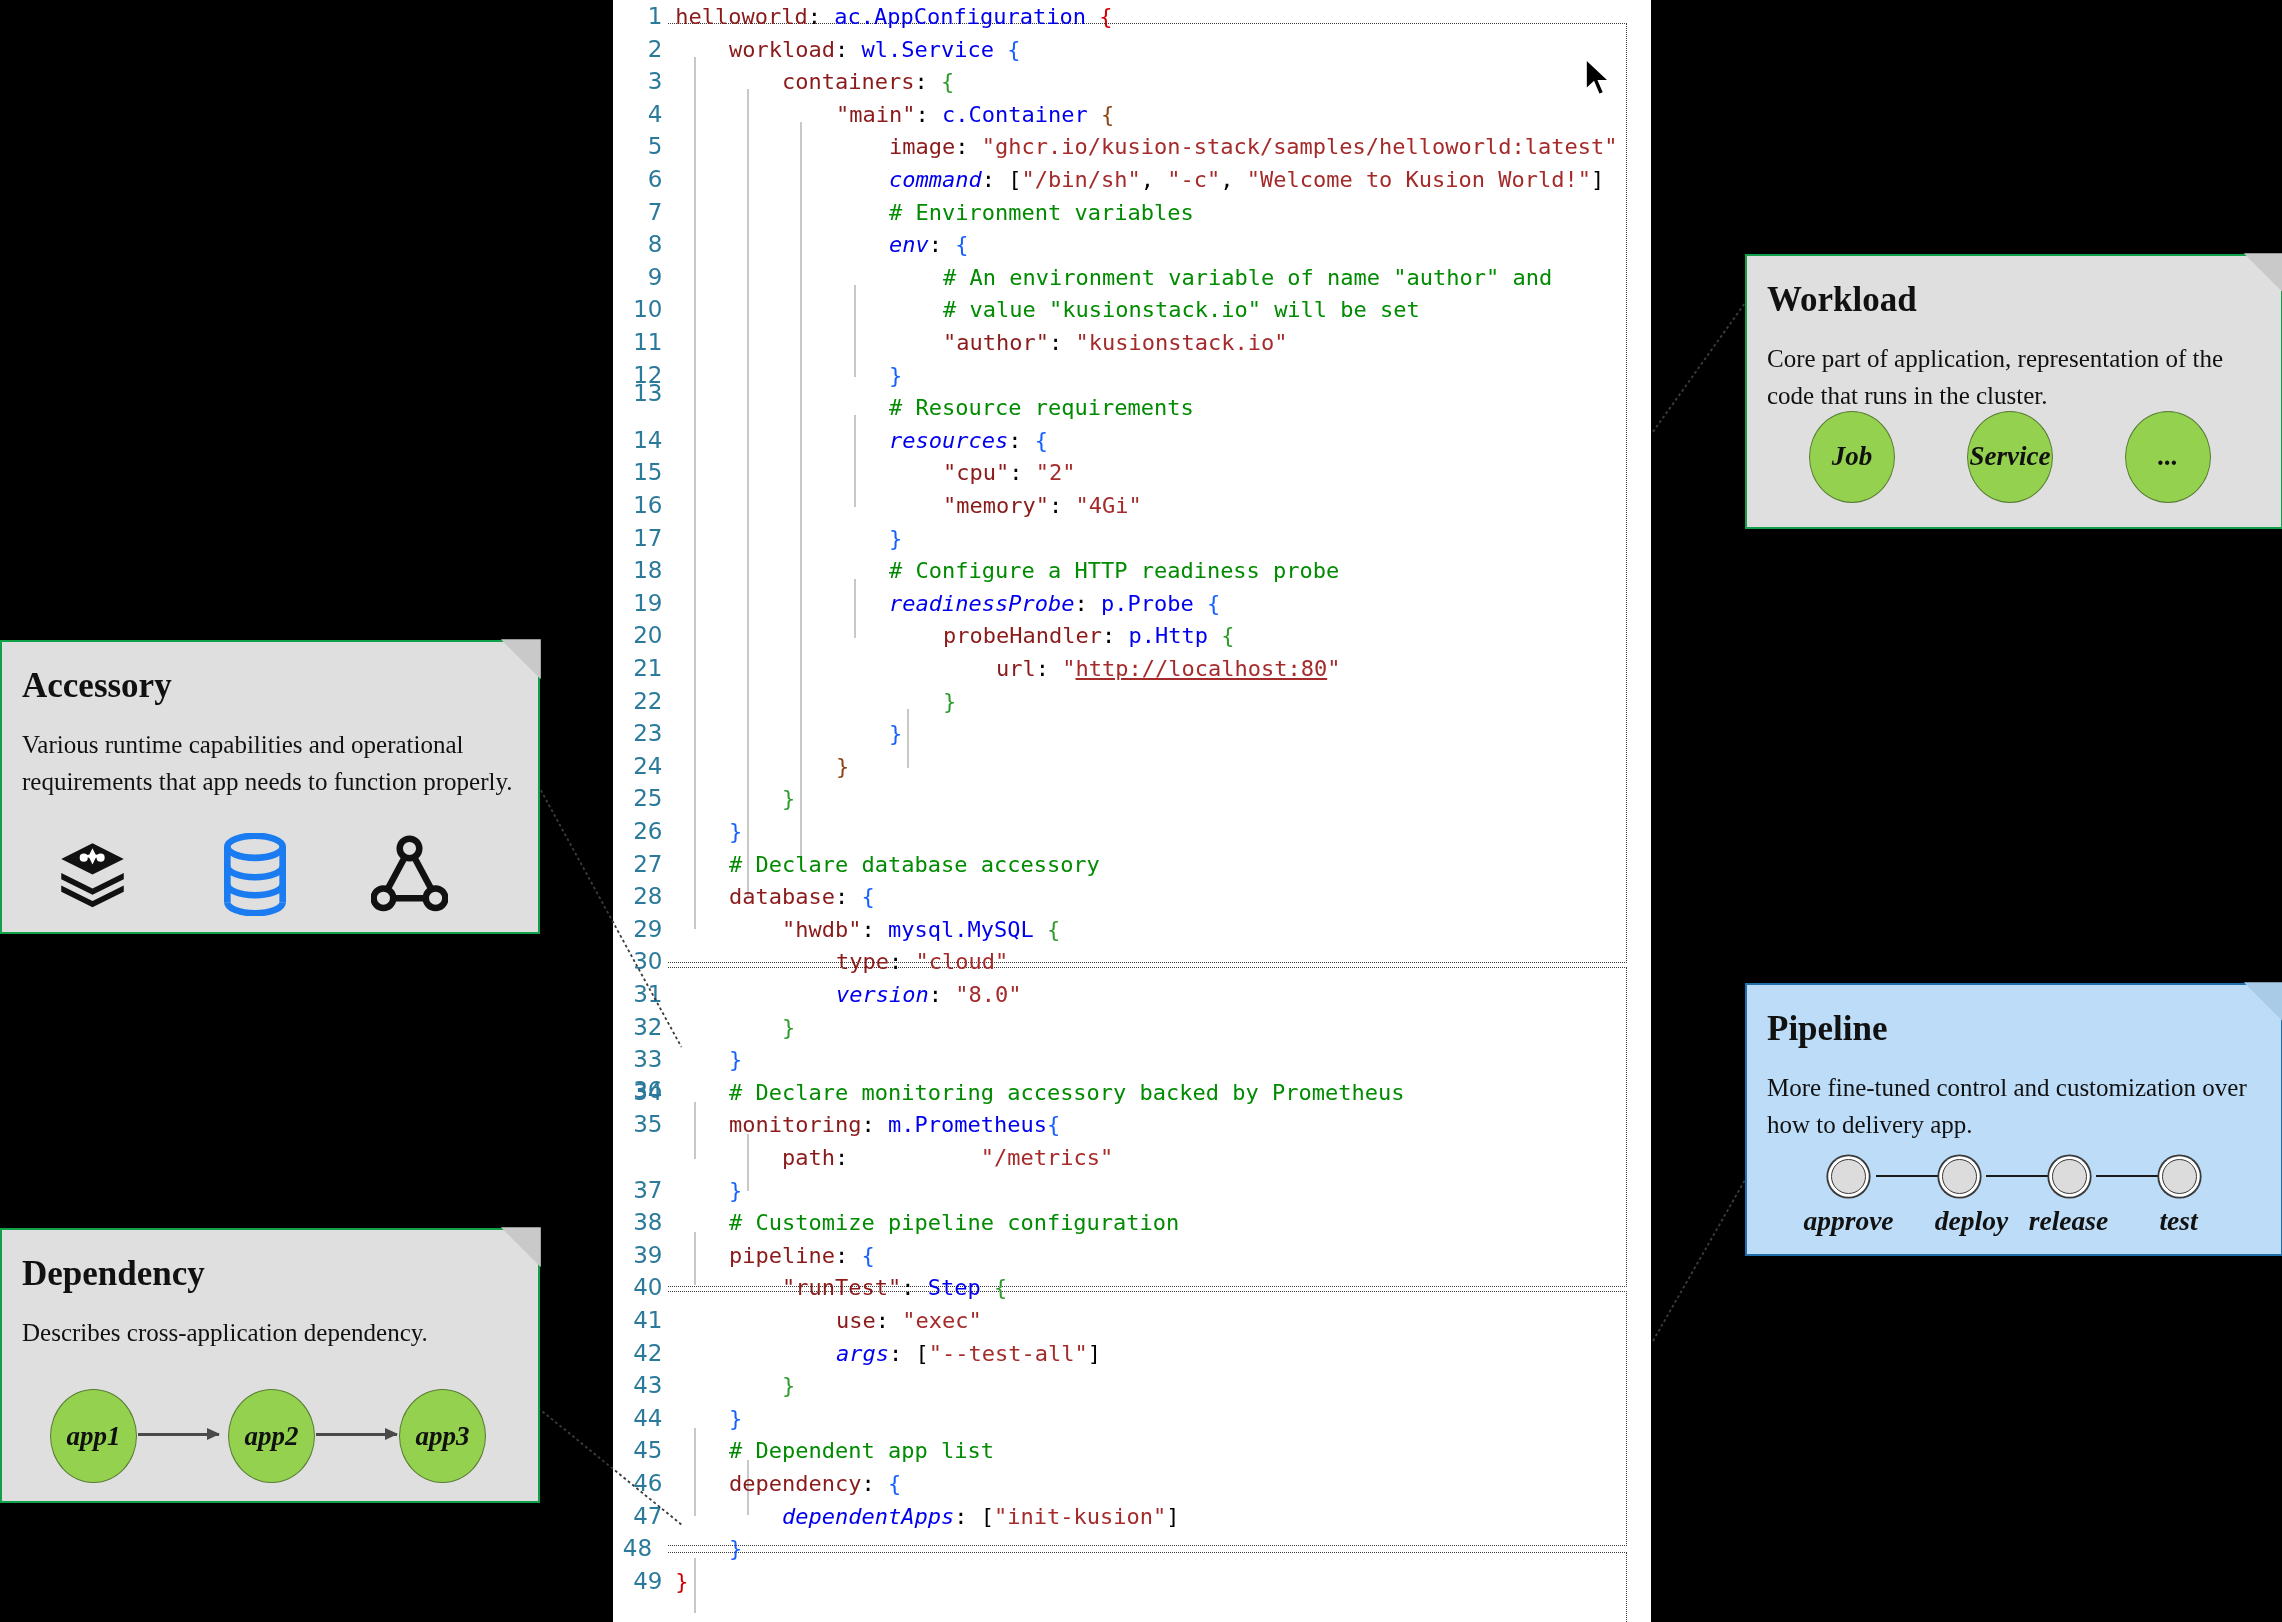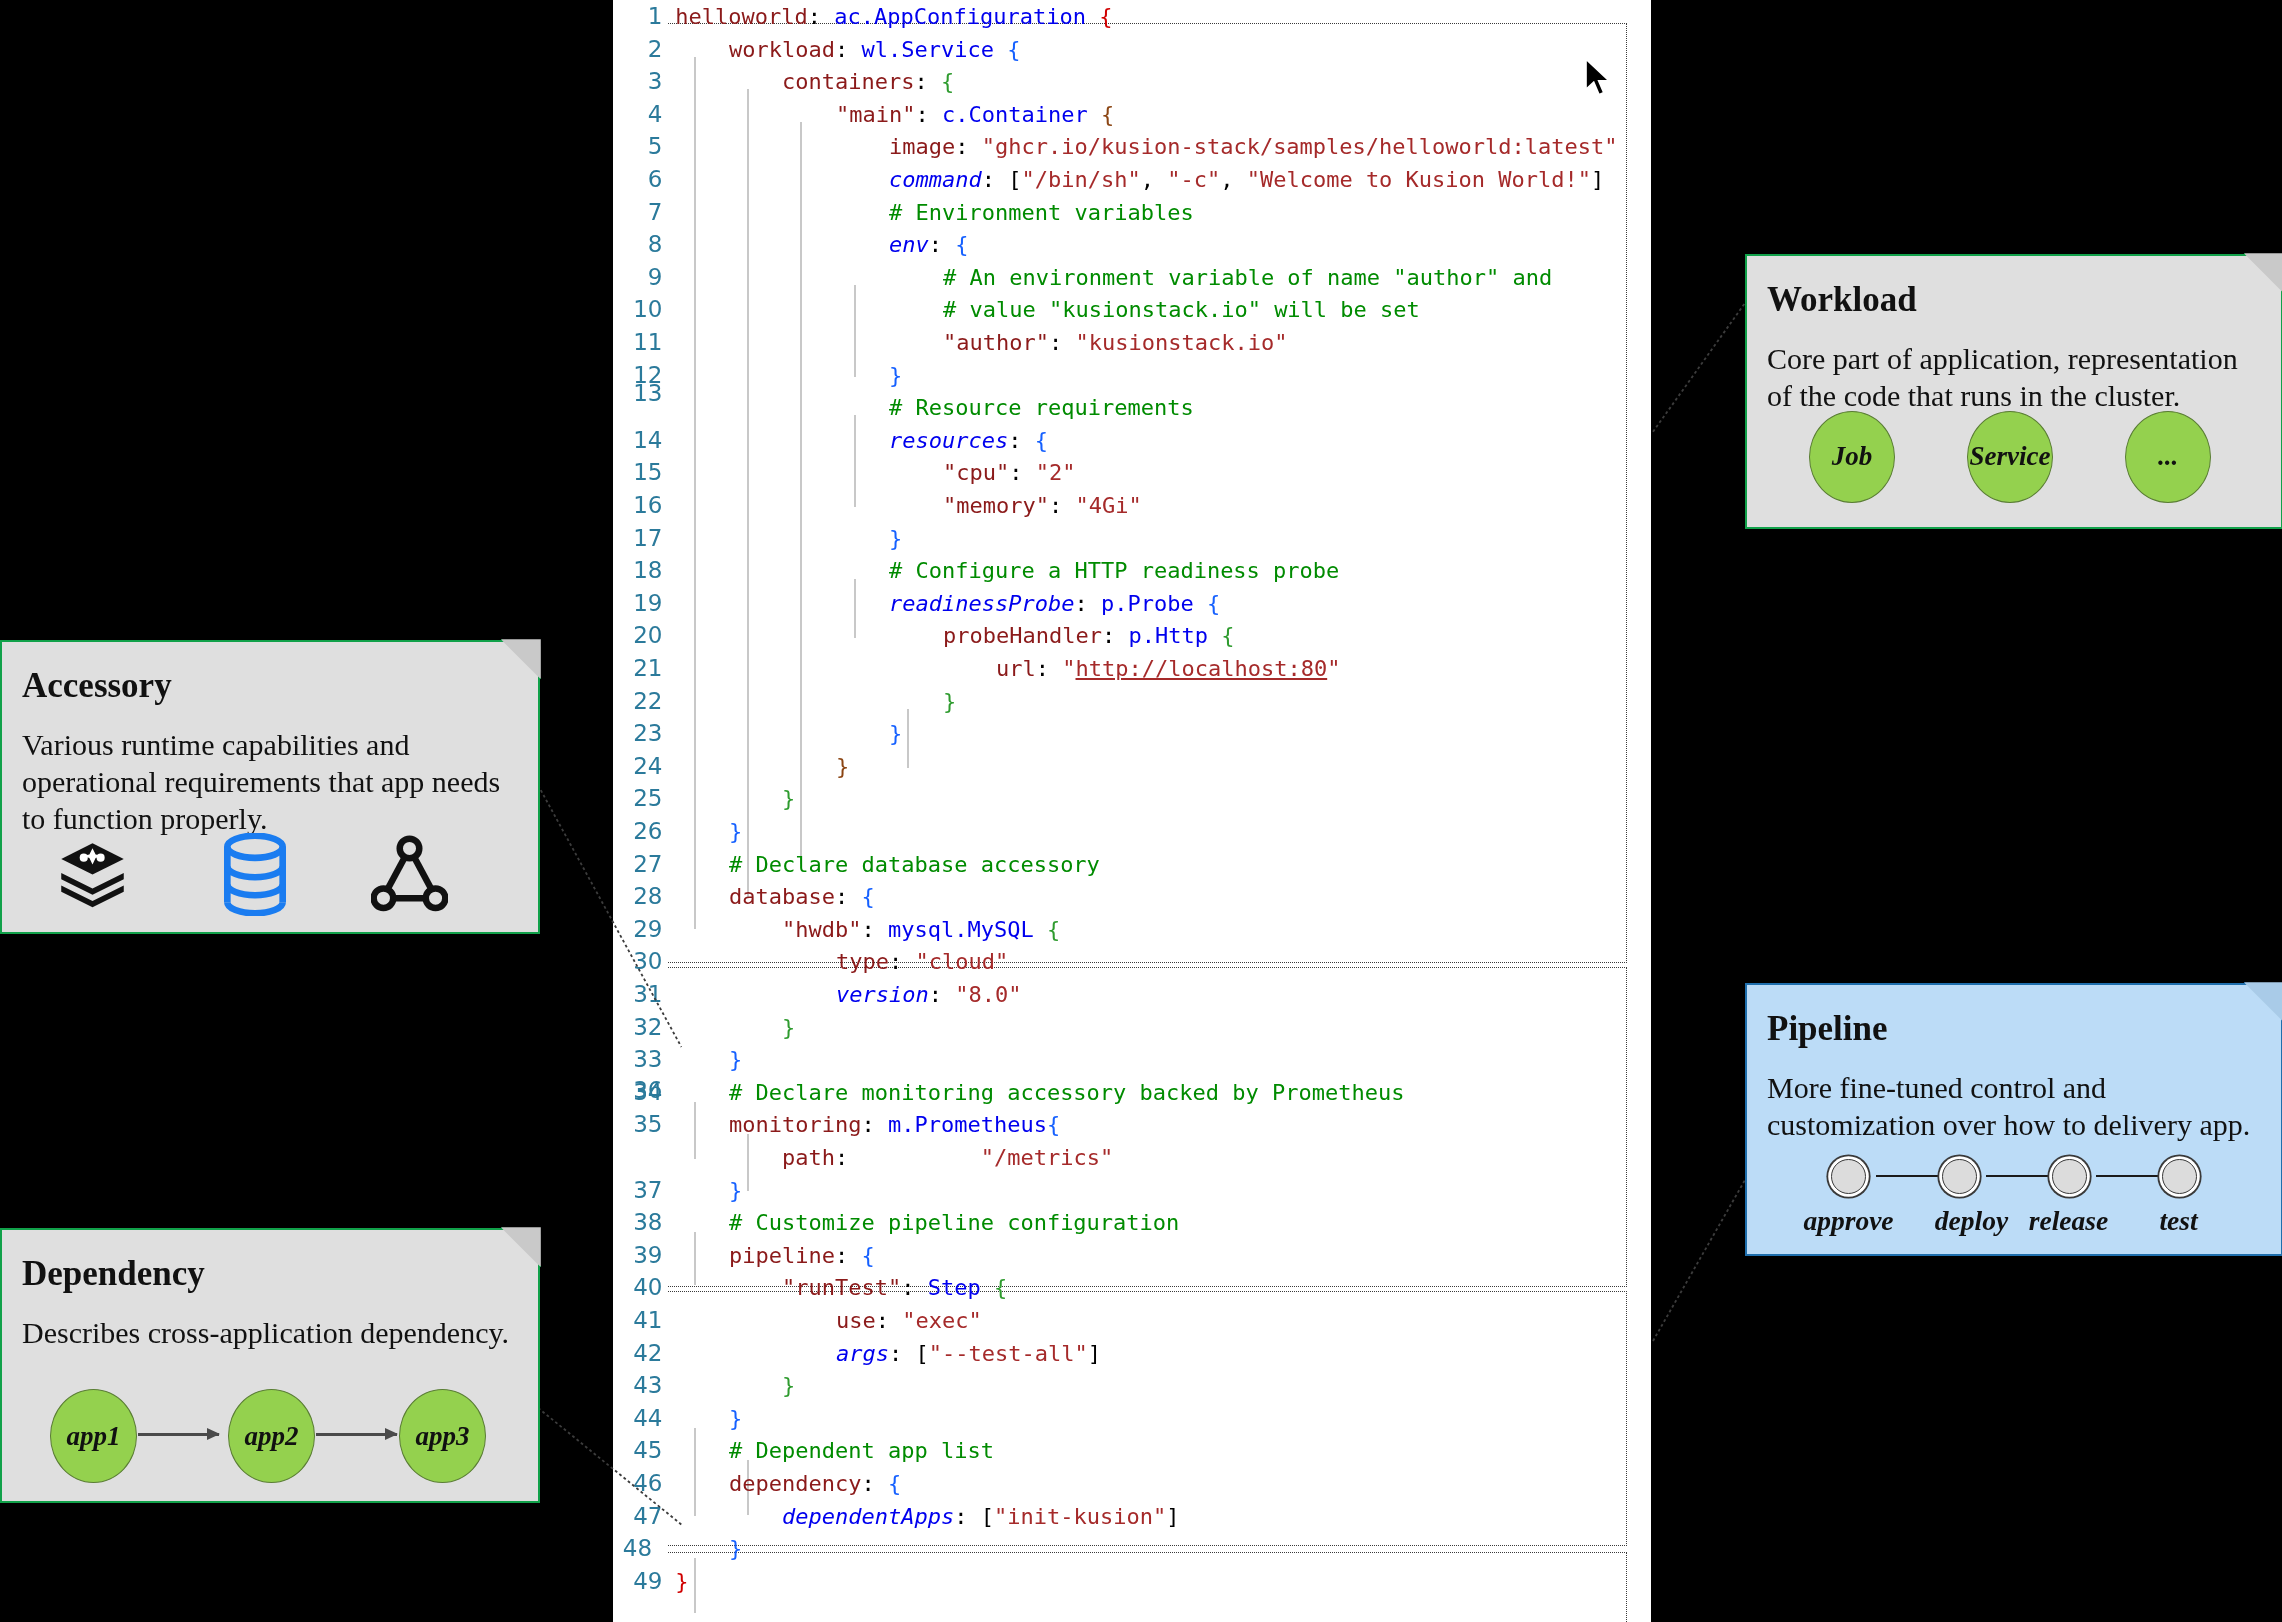--- a/index.html
+++ b/index.html
@@ -71,21 +71,21 @@
   }
   .callout.blue .corner{background:#a9cbe8;border-color:#1f6fad;}
   .callout h2{
     margin:0;padding:24px 0 0 20px;
     font-family:"Liberation Serif", serif;
     font-weight:bold;font-size:35px;color:#111;
   }
   .callout p{
     margin:0;padding:20px 24px 0 20px;
     font-family:"Liberation Serif", serif;
-    font-size:30px;line-height:37px;color:#111;
+    font-size:25px;line-height:37px;color:#111;
   }
   .nodes{position:absolute;left:0;right:16px;}
   .greencircle{
     position:absolute;
     background:#94d14e;border:0.9px solid #5a7d35;border-radius:50%;
     display:flex;align-items:center;justify-content:center;
     font-family:"Liberation Serif", serif;
     font-style:italic;font-weight:bold;font-size:27px;color:#111;
   }
   .piperow{position:absolute;left:0;right:0;}

